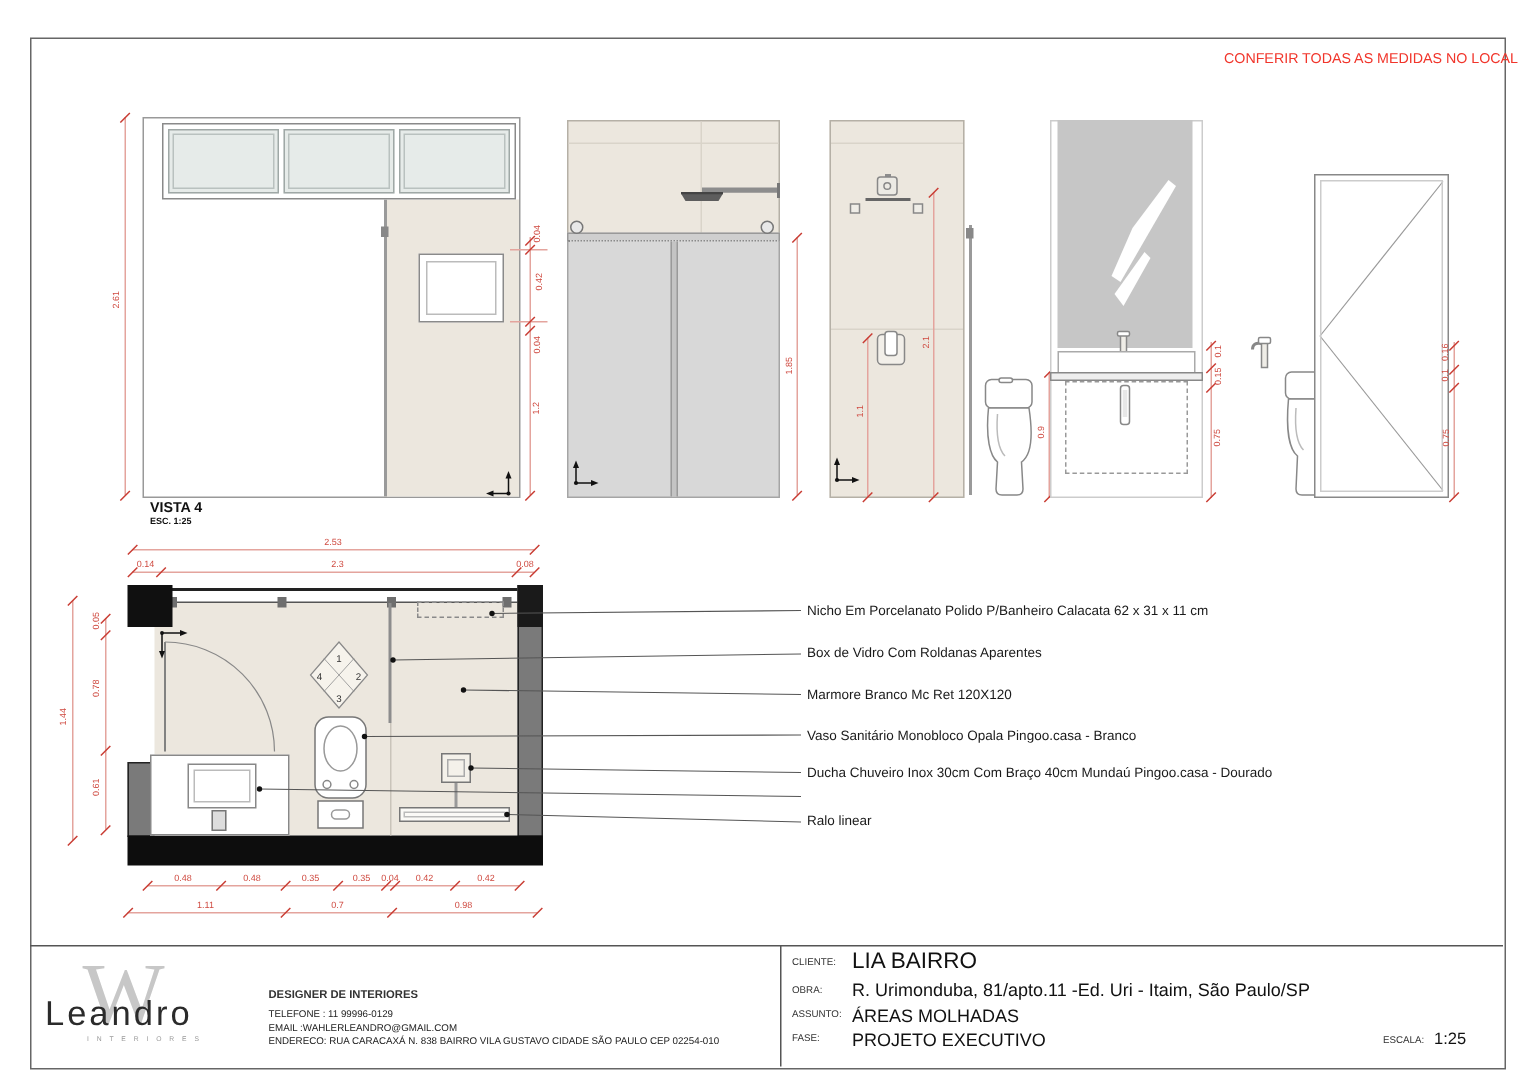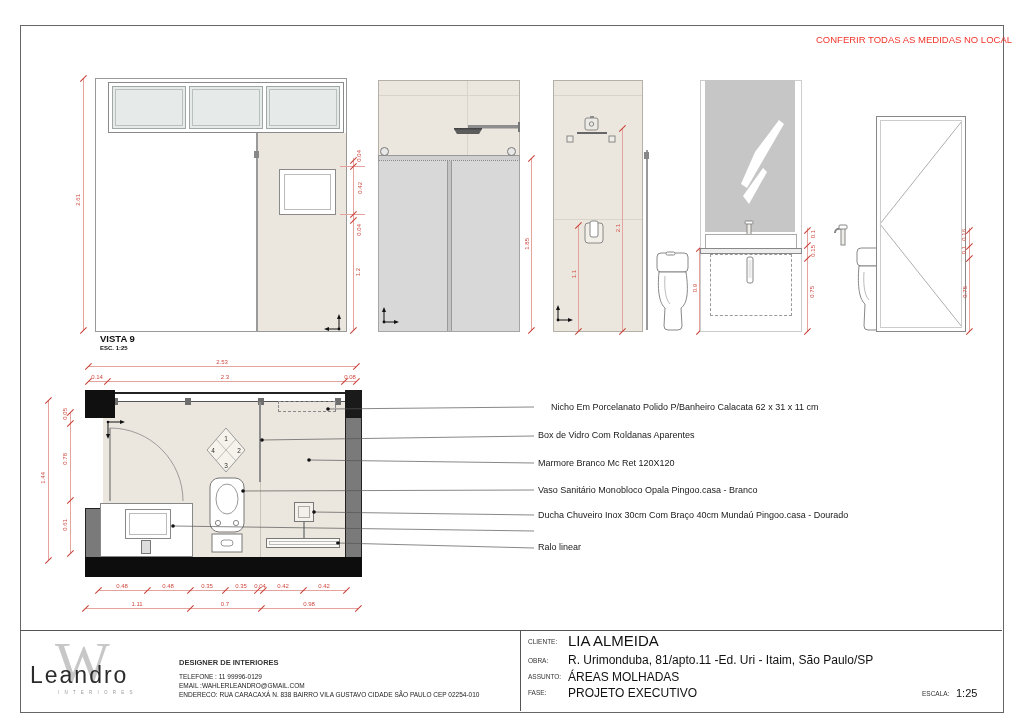--- a/index.html
+++ b/index.html
@@ -76,21 +76,21 @@
   <div class="abs tk" style="left:353px;top:160px;"></div>
   <div class="abs tk" style="left:353px;top:166px;"></div>
   <div class="abs tk" style="left:353px;top:214px;"></div>
   <div class="abs tk" style="left:353px;top:220px;"></div>
   <div class="abs tk" style="left:353px;top:330px;"></div>
   <div class="abs dim vdim" style="left:356px;top:150px;">0.04</div>
   <div class="abs dim vdim" style="left:357px;top:182px;">0.42</div>
   <div class="abs dim vdim" style="left:356px;top:224px;">0.04</div>
   <div class="abs dim vdim" style="left:355px;top:268px;">1.2</div>
 
-  <div class="abs lbl-b" style="left:100px;top:333px;">VISTA 9</div>
+  <div class="abs lbl-b" style="left:100px;top:333px;">VISTA 4</div>
   <div class="abs lbl-s" style="left:100px;top:345px;">ESC. 1:25</div>
 
   <div class="abs beige" style="left:378px;top:80px;width:140px;height:78px;border:1px solid #b5b0a6;">
     <div class="abs wline" style="left:0;top:14px;width:140px;height:1px;"></div>
     <div class="abs wline" style="left:88px;top:0;width:1px;height:78px;"></div>
   </div>
   <svg class="abs" style="left:452px;top:118px;" width="68" height="20">
     <rect x="16" y="7" width="52" height="3.5" fill="#8d8d8d"></rect>
     <rect x="66" y="4" width="2" height="10" fill="#777"></rect>
     <polygon points="2,11 30,11 27,16 5,16" fill="#5d5d5d"></polygon>
@@ -290,21 +290,21 @@
       <circle cx="328" cy="409" r="1.8"></circle>
         <circle cx="262" cy="440" r="1.8"></circle>
       <circle cx="309" cy="460" r="1.8"></circle>
         <circle cx="243" cy="491" r="1.8"></circle>
       <circle cx="314" cy="512" r="1.8"></circle>
         <circle cx="173" cy="526" r="1.8"></circle>
       <circle cx="338" cy="543" r="1.8"></circle>
     </g>
   </svg>
 
-  <div class="abs ann" style="left:538px;top:402px;margin-left:13px;">Nicho Em Porcelanato Polido P/Banheiro Calacata 62 x 31 x 11 cm</div>
+  <div class="abs ann" style="left:538px;top:402px;">Nicho Em Porcelanato Polido P/Banheiro Calacata 62 x 31 x 11 cm</div>
   <div class="abs ann" style="left:538px;top:430px;">Box de Vidro Com Roldanas Aparentes</div>
   <div class="abs ann" style="left:538px;top:458px;">Marmore Branco Mc Ret 120X120</div>
   <div class="abs ann" style="left:538px;top:485px;">Vaso Sanitário Monobloco Opala Pingoo.casa - Branco</div>
   <div class="abs ann" style="left:538px;top:510px;">Ducha Chuveiro Inox 30cm Com Braço 40cm Mundaú Pingoo.casa - Dourado</div>
   <div class="abs ann" style="left:538px;top:542px;">Ralo linear</div>
 
   <div class="abs dlh" style="left:88px;top:366px;width:268px;"></div>
   <div class="abs tk" style="left:88px;top:366px;"></div>
   <div class="abs tk" style="left:356px;top:366px;"></div>
   <div class="abs dim c" style="left:222px;top:359px;">2.53</div>
@@ -362,21 +362,21 @@
   <div class="abs" style="left:55px;top:628px;font-family:'Liberation Serif',serif;font-size:58px;color:#c7c7c7;line-height:1.2;">W</div>
   <div class="abs" style="left:30px;top:662px;font-family:Liberation Sans, sans-serif;font-size:23px;color:#2b2b2b;letter-spacing:2px;">Leandro</div>
   <div class="abs" style="left:58px;top:690px;font-size:4.5px;color:#9a9a9a;letter-spacing:2px;">I N T E R I O R E S</div>
 
   <div class="abs" style="left:179px;top:658px;font-size:7.5px;font-weight:bold;color:#333;">DESIGNER DE INTERIORES</div>
   <div class="abs tb-small" style="left:179px;top:673px;">TELEFONE : 11 99996-0129</div>
   <div class="abs tb-small" style="left:179px;top:682px;">EMAIL :WAHLERLEANDRO@GMAIL.COM</div>
   <div class="abs tb-small" style="left:179px;top:691px;">ENDERECO: RUA CARACAXÁ    N. 838    BAIRRO VILA GUSTAVO    CIDADE SÃO PAULO    CEP 02254-010</div>
 
   <div class="abs tb-label" style="left:528px;top:638px;">CLIENTE:</div>
-  <div class="abs" style="left:568px;top:632px;font-size:15px;color:#111;">LIA ALMEIDA</div>
+  <div class="abs" style="left:568px;top:632px;font-size:15px;color:#111;">LIA BAIRRO</div>
   <div class="abs tb-label" style="left:528px;top:657px;">OBRA:</div>
   <div class="abs" style="left:568px;top:653px;font-size:12px;color:#111;">R. Urimonduba, 81/apto.11 -Ed. Uri - Itaim, São Paulo/SP</div>
   <div class="abs tb-label" style="left:528px;top:673px;">ASSUNTO:</div>
   <div class="abs" style="left:568px;top:670px;font-size:12px;color:#111;">ÁREAS MOLHADAS</div>
   <div class="abs tb-label" style="left:528px;top:689px;">FASE:</div>
   <div class="abs" style="left:568px;top:686px;font-size:12px;color:#111;text-align:right;">PROJETO EXECUTIVO</div>
   <div class="abs tb-label" style="left:922px;top:690px;">ESCALA:</div>
   <div class="abs" style="left:956px;top:687px;font-size:11px;color:#111;">1:25</div>
 </div>
 

